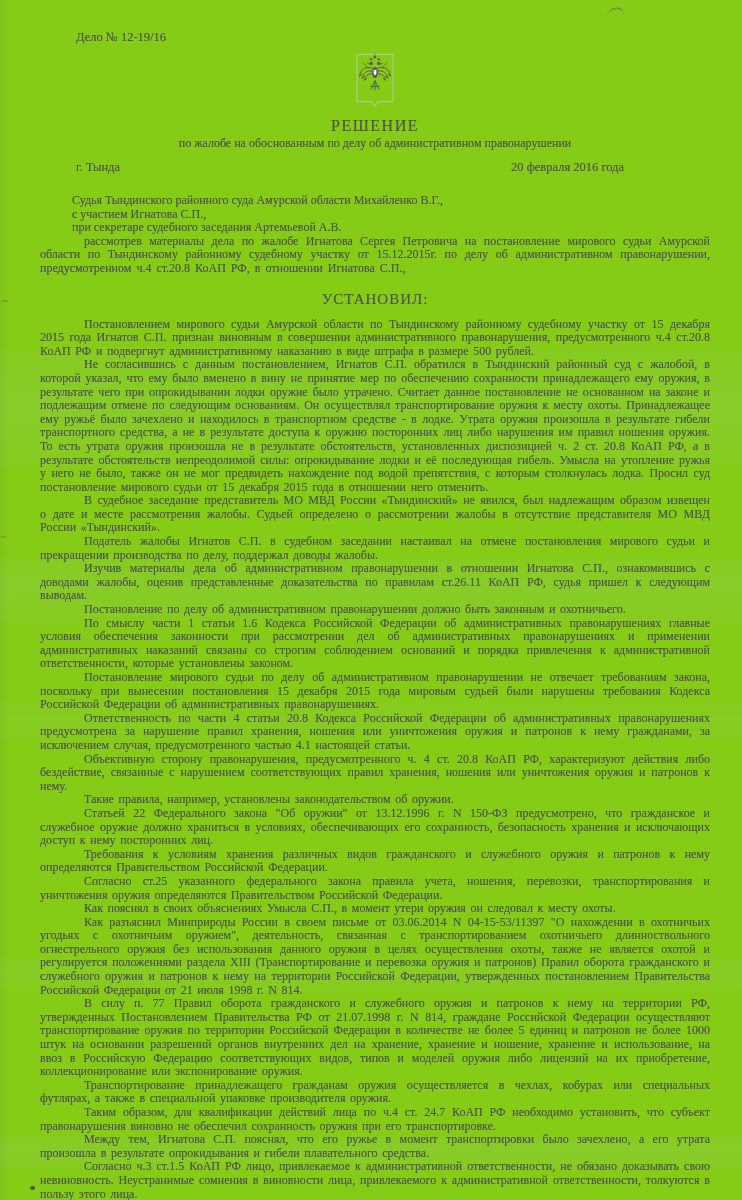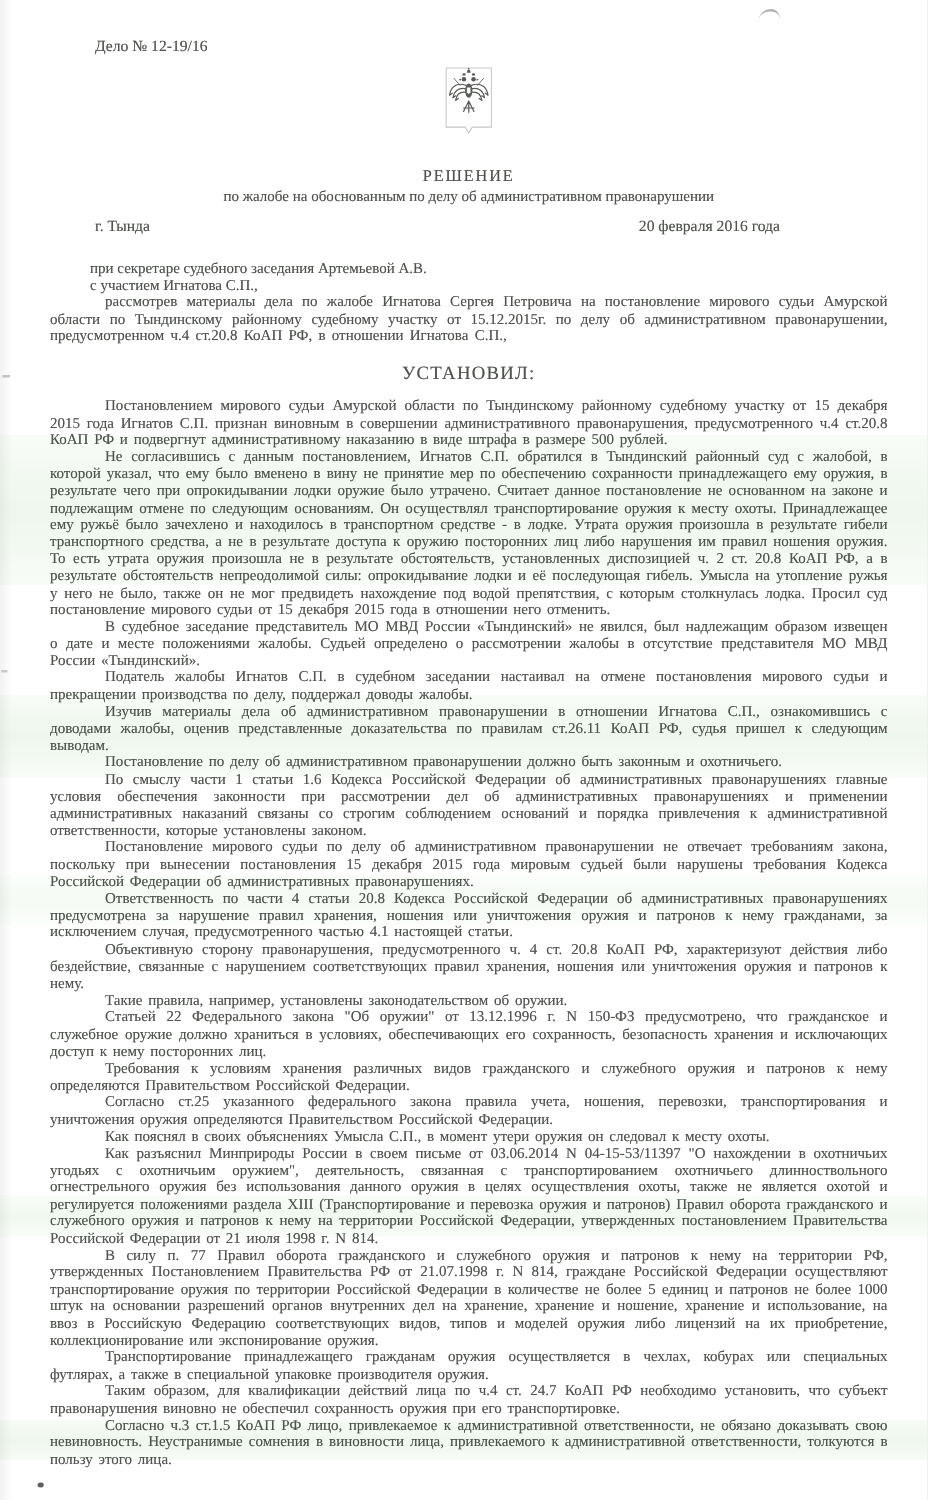--- a/index.html
+++ b/index.html
@@ -1,34 +1,34 @@
 <!DOCTYPE html>
 <html lang="ru"><head>
 <meta charset="utf-8">
 <style>
   html,body{margin:0;padding:0;background:#e8e8e6;}
   .page{
     position:relative;
     width:742px;height:1200px;
     margin:0 auto;
-    background:#ffffff;
+    background:#84cc16;
     overflow:hidden;
     font-family:"Liberation Serif","DejaVu Serif",serif;
     color:#50544f;
     text-shadow:0 0 .4px rgba(80,85,80,.55);
   }
   .page::before{ 
     content:"";position:absolute;left:0;top:0;bottom:0;width:9px;
     background:linear-gradient(90deg,rgba(60,65,60,.07),rgba(60,65,60,0));
     pointer-events:none;
   }
   .content{position:relative;padding:30px 32px 0 40px;}
   .case-number{margin-left:36px;font-size:12.5px;}
   .emblem-wrap{text-align:center;margin-top:8px;height:64px;}
-  .title{text-align:center;font-size:13px;letter-spacing:1.5px;margin-top:16px;}
+  .title{text-align:center;font-size:16px;letter-spacing:1.5px;margin-top:0;}
   .subtitle{text-align:center;font-size:12px;margin-top:1px;}
   .meta-row{display:flex;justify-content:space-between;margin-top:9px;font-size:12.5px;}
   .meta-city{margin-left:36px;}
   .meta-date{margin-right:86px;}
   .intro{margin-top:19px;font-size:12px;line-height:13.6px;}
   .intro .line{margin-left:32px;}
   .intro .preamble{text-align:justify;text-indent:44px;margin-left:0;word-spacing:2px;}
   .resolution-heading{text-align:center;font-size:15px;letter-spacing:1px;margin:15px 0 10px;}
   .paragraphs{font-size:12px;line-height:13.6px;}
   .paragraphs p{margin:0;text-align:justify;text-indent:44px;word-spacing:1.6px;}
@@ -98,44 +98,46 @@
 
     <div class="title">РЕШЕНИЕ</div>
     <div class="subtitle">по жалобе на обоснованным по делу об административном правонарушении</div>
 
     <div class="meta-row">
       <span class="meta-city">г. Тында</span>
       <span class="meta-date">20 февраля 2016 года</span>
     </div>
 
     <div class="intro">
+      <div class="line">Судья Тындинского районного суда Амурской области Михайленко В.Г.,</div>
+      <div class="line">с участием Игнатова С.П.,</div>
       <div class="line">при секретаре судебного заседания Артемьевой А.В.</div>
-      <div class="line">с участием Игнатова С.П.,</div>
       <div class="preamble">рассмотрев материалы дела по жалобе Игнатова Сергея Петровича на постановление мирового судьи Амурской области по Тындинскому районному судебному участку от 15.12.2015г. по делу об административном правонарушении, предусмотренном ч.4 ст.20.8 КоАП РФ, в отношении Игнатова С.П.,</div>
     </div>
 
     <div class="resolution-heading">УСТАНОВИЛ:</div>
 
     <div class="paragraphs">
         <p>Постановлением мирового судьи Амурской области по Тындинскому районному судебному участку от 15 декабря 2015 года Игнатов С.П. признан виновным в совершении административного правонарушения, предусмотренного ч.4 ст.20.8 КоАП РФ и подвергнут административному наказанию в виде штрафа в размере 500 рублей.</p>
         <p>Не согласившись с данным постановлением, Игнатов С.П. обратился в Тындинский районный суд с жалобой, в которой указал, что ему было вменено в вину не принятие мер по обеспечению сохранности принадлежащего ему оружия, в результате чего при опрокидывании лодки оружие было утрачено. Считает данное постановление не основанном на законе и подлежащим отмене по следующим основаниям. Он осуществлял транспортирование оружия к месту охоты. Принадлежащее ему ружьё было зачехлено и находилось в транспортном средстве - в лодке. Утрата оружия произошла в результате гибели транспортного средства, а не в результате доступа к оружию посторонних лиц либо нарушения им правил ношения оружия. То есть утрата оружия произошла не в результате обстоятельств, установленных диспозицией ч. 2 ст. 20.8 КоАП РФ, а в результате обстоятельств непреодолимой силы: опрокидывание лодки и её последующая гибель. Умысла на утопление ружья у него не было, также он не мог предвидеть нахождение под водой препятствия, с которым столкнулась лодка. Просил суд постановление мирового судьи от 15 декабря 2015 года в отношении него отменить.</p>
-        <p>В судебное заседание представитель МО МВД России «Тындинский» не явился, был надлежащим образом извещен о дате и месте положениями жалобы. Судьей определено о рассмотрении жалобы в отсутствие представителя МО МВД России «Тындинский».</p>
+        <p>В судебное заседание представитель МО МВД России «Тындинский» не явился, был надлежащим образом извещен о дате и месте рассмотрения жалобы. Судьей определено о рассмотрении жалобы в отсутствие представителя МО МВД России «Тындинский».</p>
         <p>Податель жалобы Игнатов С.П. в судебном заседании настаивал на отмене постановления мирового судьи и прекращении производства по делу, поддержал доводы жалобы.</p>
         <p>Изучив материалы дела об административном правонарушении в отношении Игнатова С.П., ознакомившись с доводами жалобы, оценив представленные доказательства по правилам ст.26.11 КоАП РФ, судья пришел к следующим выводам.</p>
         <p>Постановление по делу об административном правонарушении должно быть законным и охотничьего.</p>
         <p>По смыслу части 1 статьи 1.6 Кодекса Российской Федерации об административных правонарушениях главные условия обеспечения законности при рассмотрении дел об административных правонарушениях и применении административных наказаний связаны со строгим соблюдением оснований и порядка привлечения к административной ответственности, которые установлены законом.</p>
         <p>Постановление мирового судьи по делу об административном правонарушении не отвечает требованиям закона, поскольку при вынесении постановления 15 декабря 2015 года мировым судьей были нарушены требования Кодекса Российской Федерации об административных правонарушениях.</p>
         <p>Ответственность по части 4 статьи 20.8 Кодекса Российской Федерации об административных правонарушениях предусмотрена за нарушение правил хранения, ношения или уничтожения оружия и патронов к нему гражданами, за исключением случая, предусмотренного частью 4.1 настоящей статьи.</p>
         <p>Объективную сторону правонарушения, предусмотренного ч. 4 ст. 20.8 КоАП РФ, характеризуют действия либо бездействие, связанные с нарушением соответствующих правил хранения, ношения или уничтожения оружия и патронов к нему.</p>
         <p>Такие правила, например, установлены законодательством об оружии.</p>
         <p>Статьей 22 Федерального закона "Об оружии" от 13.12.1996 г. N 150-ФЗ предусмотрено, что гражданское и служебное оружие должно храниться в условиях, обеспечивающих его сохранность, безопасность хранения и исключающих доступ к нему посторонних лиц.</p>
         <p>Требования к условиям хранения различных видов гражданского и служебного оружия и патронов к нему определяются Правительством Российской Федерации.</p>
         <p>Согласно ст.25 указанного федерального закона правила учета, ношения, перевозки, транспортирования и уничтожения оружия определяются Правительством Российской Федерации.</p>
         <p>Как пояснял в своих объяснениях Умысла С.П., в момент утери оружия он следовал к месту охоты.</p>
         <p>Как разъяснил Минприроды России в своем письме от 03.06.2014 N 04-15-53/11397 "О нахождении в охотничьих угодьях с охотничьим оружием", деятельность, связанная с транспортированием охотничьего длинноствольного огнестрельного оружия без использования данного оружия в целях осуществления охоты, также не является охотой и регулируется положениями раздела XIII (Транспортирование и перевозка оружия и патронов) Правил оборота гражданского и служебного оружия и патронов к нему на территории Российской Федерации, утвержденных постановлением Правительства Российской Федерации от 21 июля 1998 г. N 814.</p>
         <p>В силу п. 77 Правил оборота гражданского и служебного оружия и патронов к нему на территории РФ, утвержденных Постановлением Правительства РФ от 21.07.1998 г. N 814, граждане Российской Федерации осуществляют транспортирование оружия по территории Российской Федерации в количестве не более 5 единиц и патронов не более 1000 штук на основании разрешений органов внутренних дел на хранение, хранение и ношение, хранение и использование, на ввоз в Российскую Федерацию соответствующих видов, типов и моделей оружия либо лицензий на их приобретение, коллекционирование или экспонирование оружия.</p>
         <p>Транспортирование принадлежащего гражданам оружия осуществляется в чехлах, кобурах или специальных футлярах, а также в специальной упаковке производителя оружия.</p>
         <p>Таким образом, для квалификации действий лица по ч.4 ст. 24.7 КоАП РФ необходимо установить, что субъект правонарушения виновно не обеспечил сохранность оружия при его транспортировке.</p>
+        <p>Между тем, Игнатова С.П. пояснял, что его ружье в момент транспортировки было зачехлено, а его утрата произошла в результате опрокидывания и гибели плавательного средства.</p>
         <p>Согласно ч.3 ст.1.5 КоАП РФ лицо, привлекаемое к административной ответственности, не обязано доказывать свою невиновность. Неустранимые сомнения в виновности лица, привлекаемого к административной ответственности, толкуются в пользу этого лица.</p>
       </div>
 
   </div>
 </div>
 
 </body></html>

